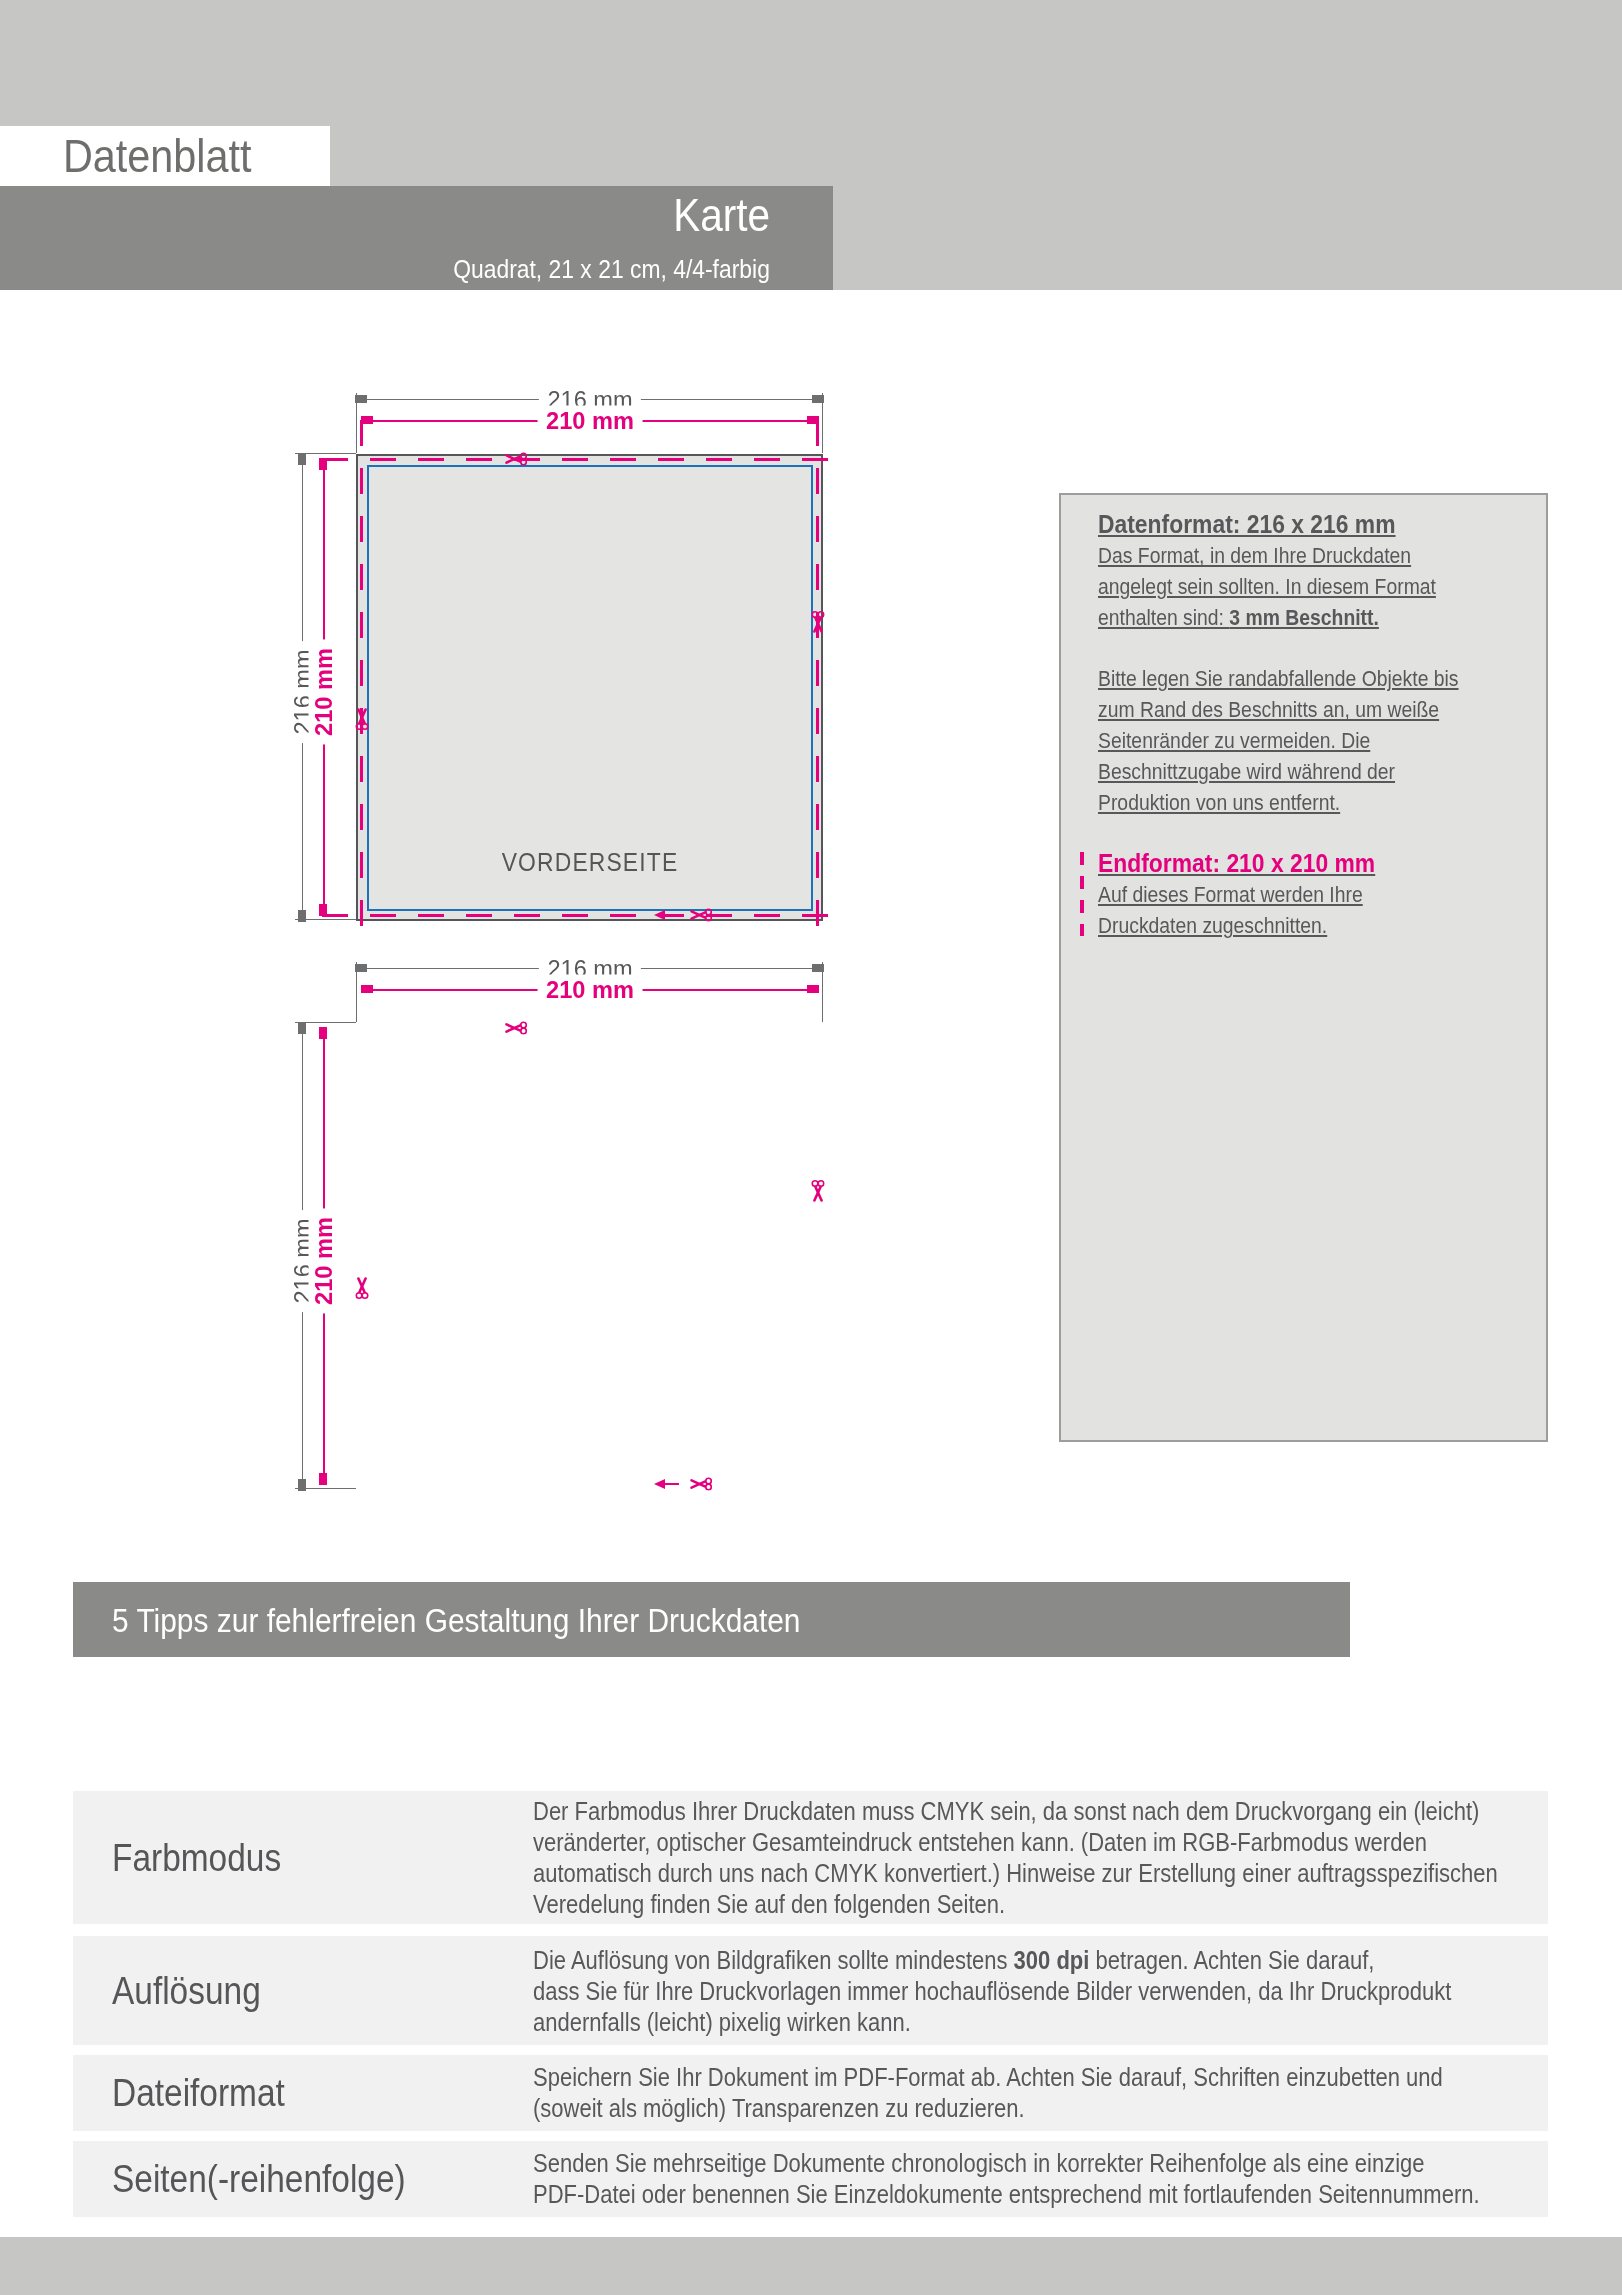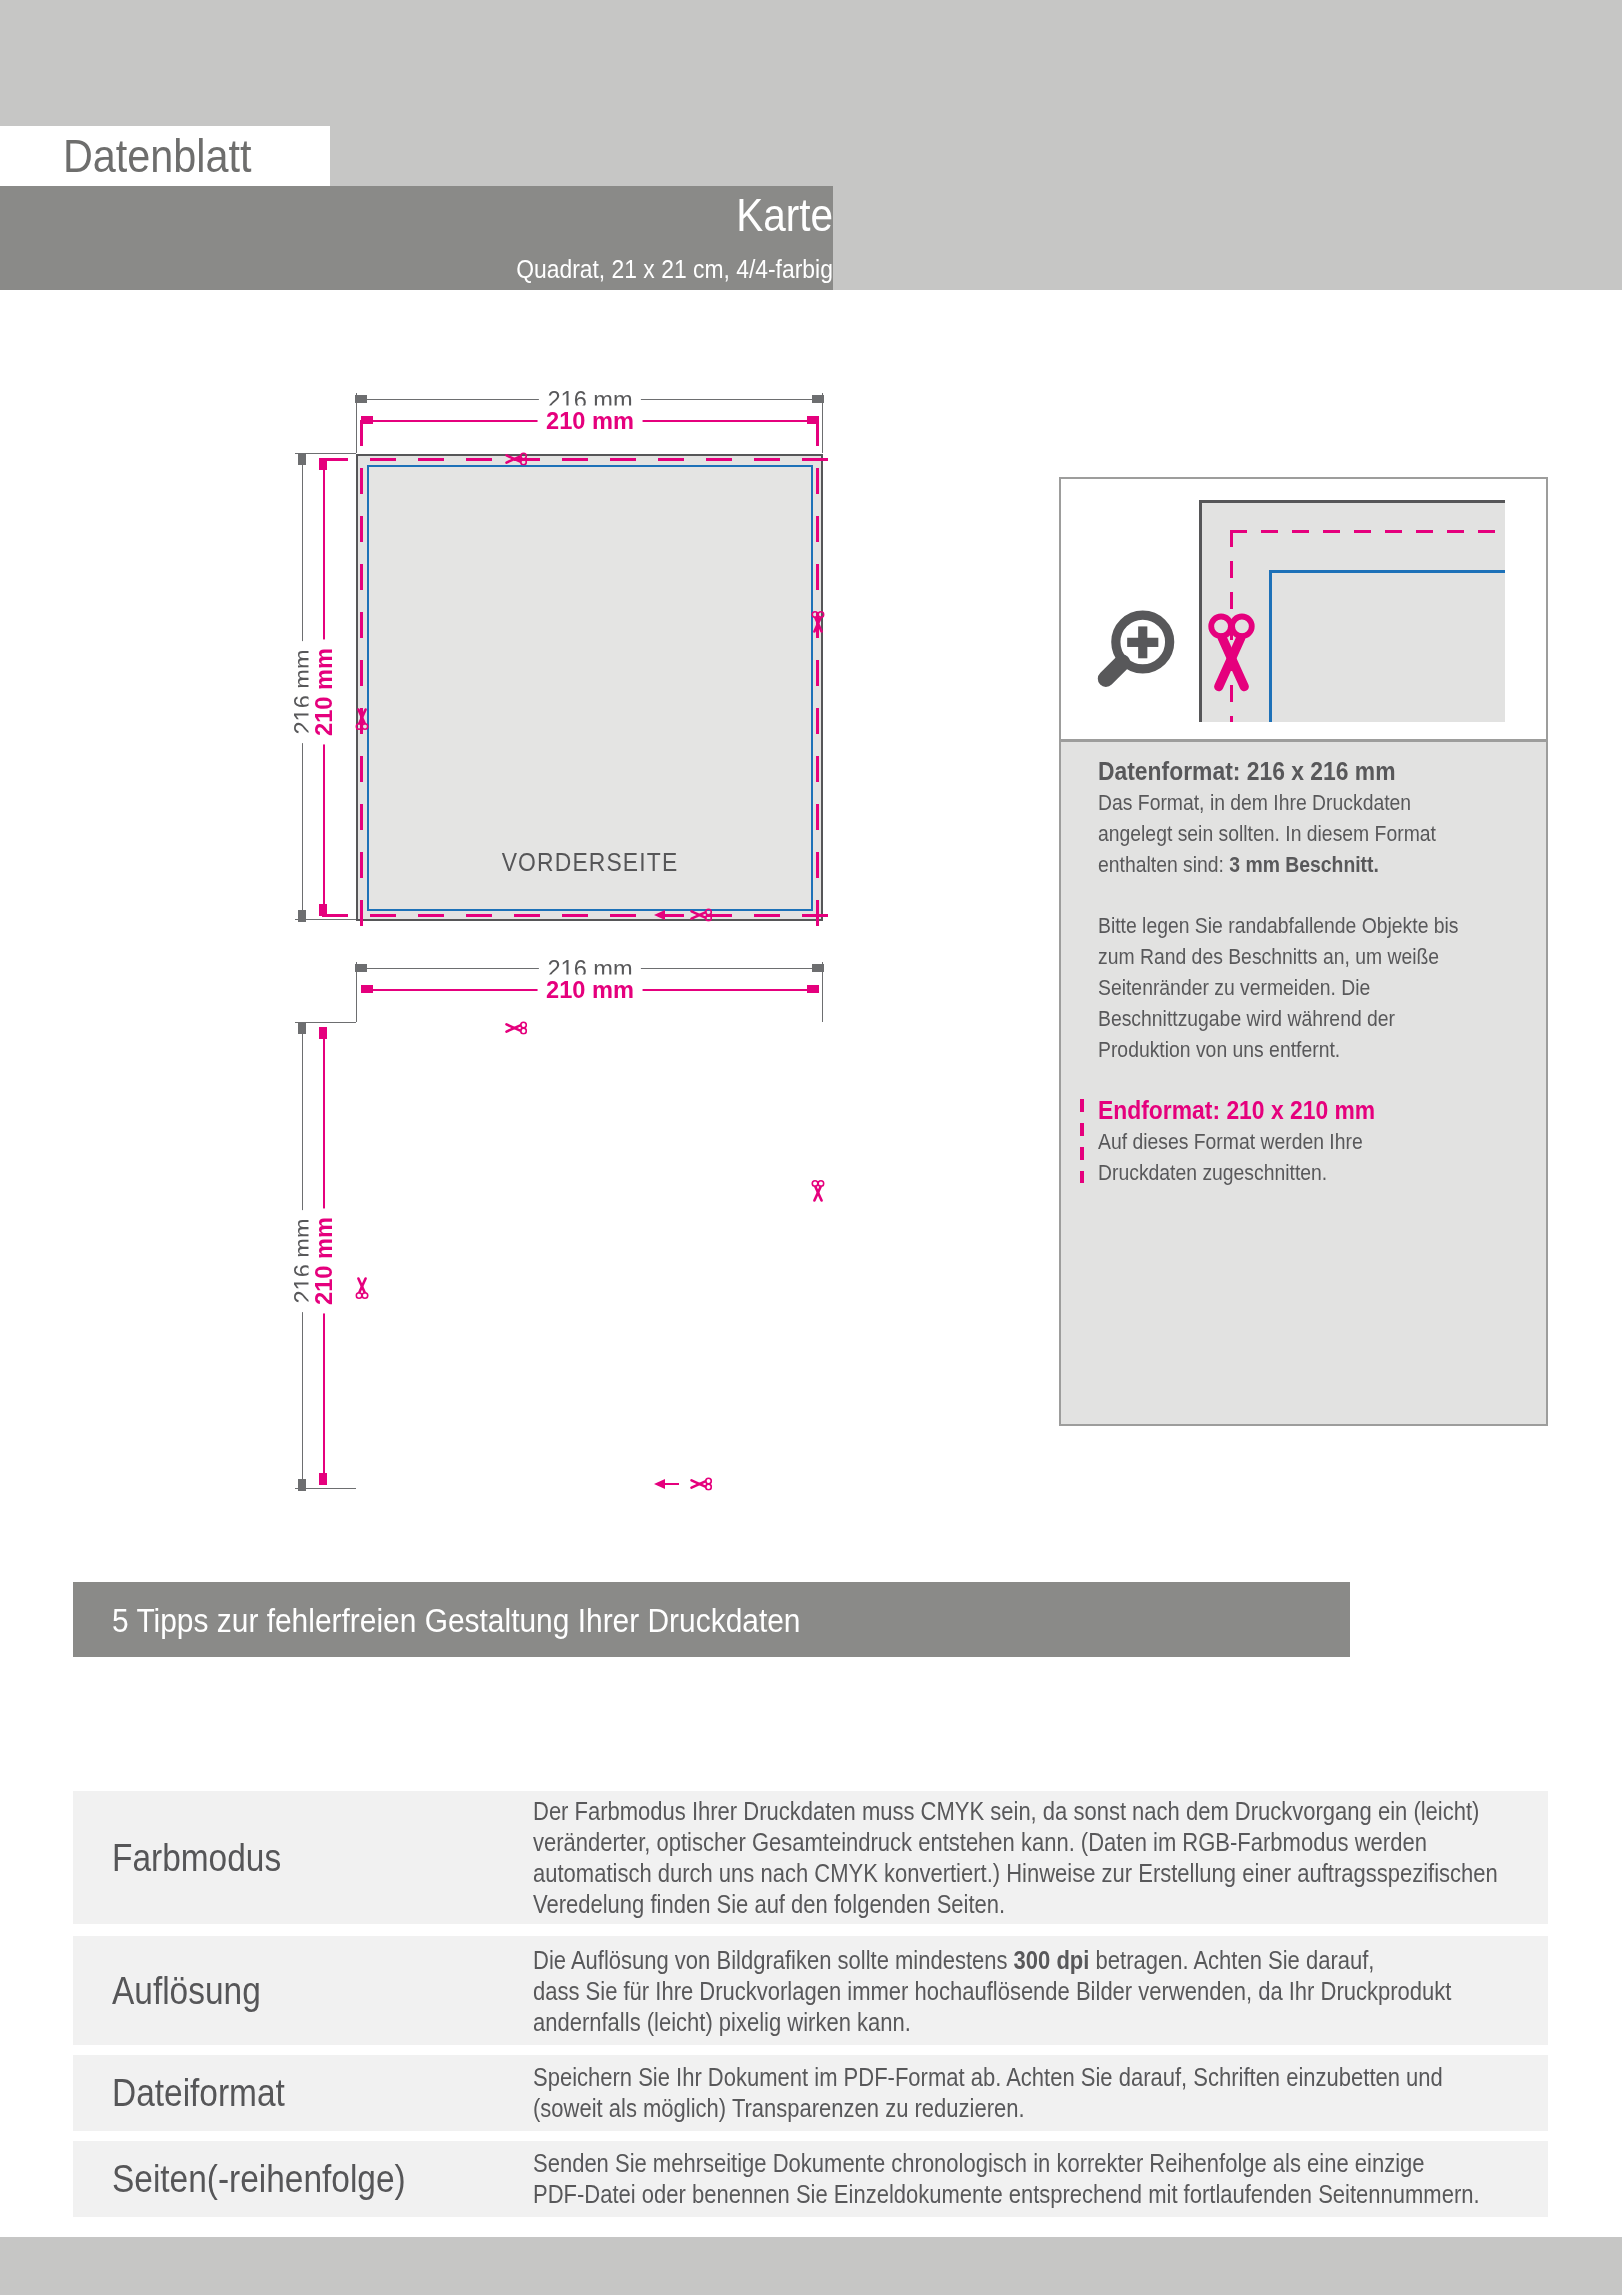--- a/index.html
+++ b/index.html
@@ -8,21 +8,21 @@
   
   .cx{transform:scaleX(.88);transform-origin:0 50%;}
   .cx-r{transform:scaleX(.88);transform-origin:100% 50%;}
 
   
   .band-top{position:absolute;left:0;top:0;width:1623px;height:290px;background:#c6c6c5;}
   .datenblatt-box{position:absolute;left:0;top:126px;width:330px;height:60px;background:#ffffff;}
   .datenblatt-box span{position:absolute;left:63px;top:0;line-height:60px;font-size:47px;color:#6e6e6d;white-space:nowrap;}
   .prod-banner{position:absolute;left:0;top:186px;width:833px;height:104px;background:#8a8a88;
                display:flex;flex-direction:column;align-items:flex-end;justify-content:center;
-               box-sizing:border-box;gap:18px;}
+               padding-right:63px;box-sizing:border-box;gap:18px;}
   .prod-banner .t1{font-size:46px;line-height:46px;color:#fff;white-space:nowrap;}
   .prod-banner .t2{font-size:26px;line-height:27.5px;color:#fff;white-space:nowrap;}
 
   
   .diagram{position:absolute;left:249px;width:615px;height:595px;}
   .sq{position:absolute;left:107px;top:109px;width:467px;height:467px;box-sizing:border-box;
       border:2px solid #565658;background:#e3e3e2;}
   .dash{position:absolute;}
   .dash-t,.dash-b{left:-36px;right:-16.4px;height:2.6px;
       background:repeating-linear-gradient(90deg,#e5007d 0 26px,transparent 26px 48px);}
@@ -57,22 +57,22 @@
   .dlabel.mag{color:#e5007d;font-weight:bold;}
   .dlabel.rot{transform:translate(-50%,-50%) rotate(-90deg);}
   .scis{position:absolute;transform:translate(-50%,-50%);z-index:4;}
   .scis.r90{transform:translate(-50%,-50%) rotate(90deg);}
   .scis.r180{transform:translate(-50%,-50%) rotate(180deg);}
   .cutarrow{position:absolute;width:22px;height:2px;background:#e5007d;transform:translate(-50%,-50%);z-index:4;}
   .cutarrow::before{content:"";position:absolute;left:-2.6px;top:50%;margin-top:-5.2px;width:0;height:0;
       border-top:5.2px solid transparent;border-bottom:5.2px solid transparent;border-right:11px solid #e5007d;}
 
   
-  .infobox{position:absolute;left:1059px;top:477px;width:489px;height:949px;box-sizing:border-box;
-      border:2.6px solid #9d9d9c;display:flex;flex-direction:column;}
+  .infobox{position:absolute;left:1059px;top:493px;width:489px;height:949px;box-sizing:border-box;
+      border:2.6px solid #9d9d9c;display:flex;flex-direction:row;text-decoration:underline;}
   .info-white{position:relative;height:260px;background:#fff;flex:none;}
   .info-sep{height:2.6px;background:#9d9d9c;flex:none;}
   .info-gray{position:relative;background:#e2e2e1;flex:1;padding:14.4px 19.6px 0 37px;box-sizing:border-box;}
   .mini{position:absolute;left:138px;top:21px;width:306px;height:222px;box-sizing:border-box;
       border-top:3.3px solid #565658;border-left:3.3px solid #565658;background:#e2e2e1;}
   .mini-dash-v{position:absolute;left:27.5px;top:27px;bottom:0;width:3.3px;
       background:repeating-linear-gradient(180deg,#e5007d 0 17px,transparent 17px 31px);}
   .mini-dash-h{position:absolute;top:27px;left:27.5px;right:0;height:3.3px;
       background:repeating-linear-gradient(90deg,#e5007d 0 17px,transparent 17px 31px);}
   .mini-blue{position:absolute;left:67px;top:67px;right:0;bottom:0;

